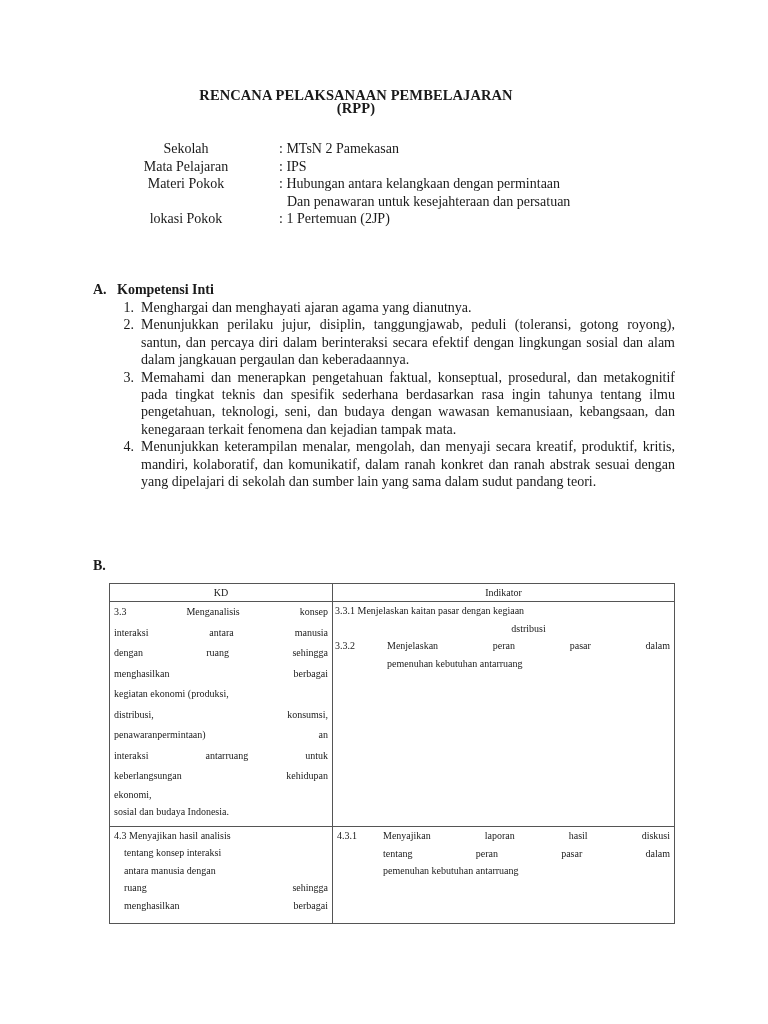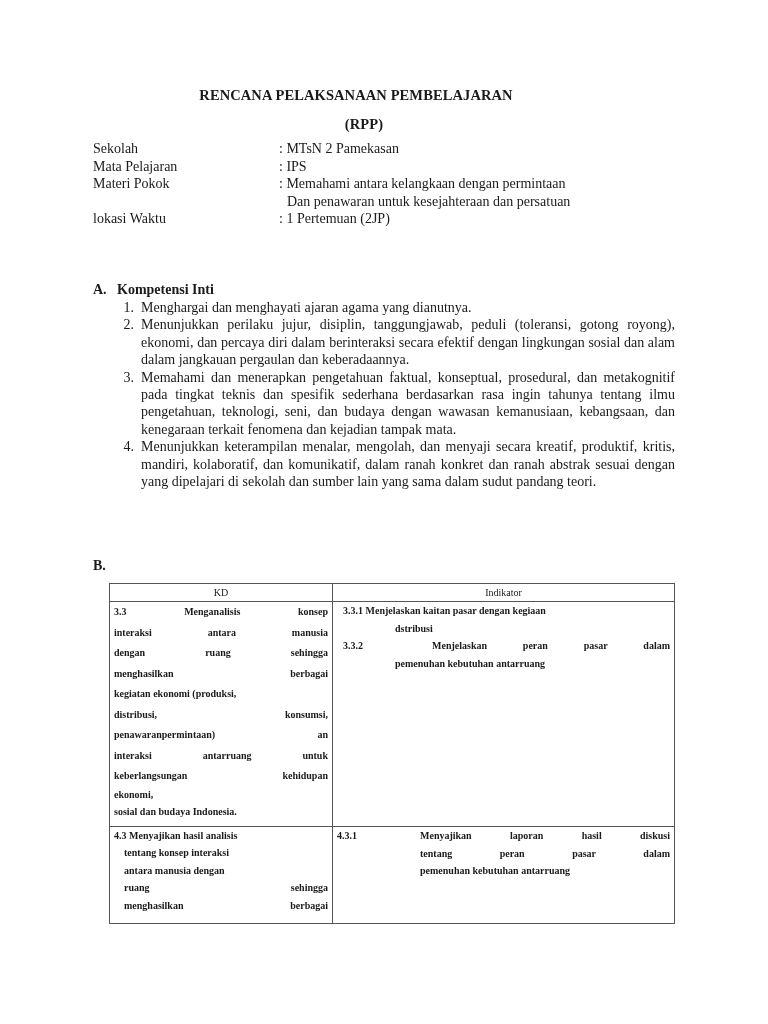--- a/index.html
+++ b/index.html
@@ -22,32 +22,32 @@
   }
   .title {
     position: absolute;
     left: 0; width: 712px;
     text-align: center;
     font-weight: bold;
     font-size: 14.5px;
     letter-spacing: 0.1px;
   }
   .title.t1 { top: 87px; }
-  .title.t2 { top: 116px; margin-left: 8px; }
+  .title.t2 { top: 100px; }
 
   .meta {
     position: absolute;
     left: 93px;
     top: 140px;
     width: 600px;
     font-size: 14px;
     line-height: 17.5px;
   }
   .meta-row { display: flex; }
-  .meta-label { width: 186px; flex: none; }
+  .meta-label { width: 186px; flex: none; text-align: center; }
   .meta-value { flex: 1; }
   .meta-cont { padding-left: 8px; }
   .meta-cont2 { padding-left: 2px; }
 
   .section-a {
     position: absolute;
     left: 93px;
     top: 281px;
     width: 582px;
     font-size: 14px;
@@ -84,40 +84,39 @@
     top: 583px;
     width: 566px;
     border-collapse: collapse;
     font-size: 10px;
     table-layout: fixed;
   }
   table.kd td, table.kd th {
     border: 1.2px solid #555;
     vertical-align: top;
     padding: 0 4px;
-    font-weight: bold;
   }
   table.kd th {
     font-weight: normal;
     text-align: center;
     height: 17px;
     line-height: 17px;
   }
   .col-kd { width: 223px; }
   .kd-cell {
     line-height: 20.5px;
     text-align: justify;
     text-align-last: justify;
   }
   .kd-cell .last { text-align-last: left; }
   .row1 td { height: 224px; }
   .row2 td { height: 96px; }
   .ind-item { display: flex; line-height: 17.5px; }
   .ind-num { flex: none; width: 48px; }
-  .ind-text { flex: 1; text-align: justify; margin-left: 37px; }
+  .ind-text { flex: 1; text-align: justify; }
   .ind-wrap { padding-left: 48px; }
   .kd2 { line-height: 17.4px; padding-top: 2px; }
   .kd2 .indent { padding-left: 10px; }
   .just { text-align: justify; text-align-last: justify; }
   .r2-ind { padding-left: 26px; padding-top: 3px; line-height: 17.4px; }
   .r2-ind .ind-num { width: 46px; }
 </style>
 </head>
 <body>
 
@@ -130,45 +129,45 @@
     <div class="meta-row">
       <span class="meta-label">Sekolah</span>
       <span class="meta-value">: MTsN 2 Pamekasan</span>
     </div>
     <div class="meta-row">
       <span class="meta-label">Mata Pelajaran</span>
       <span class="meta-value">: IPS</span>
     </div>
     <div class="meta-row">
       <span class="meta-label">Materi Pokok</span>
-      <span class="meta-value">: Memahami antara kelangkaan dengan permintaan</span>
+      <span class="meta-value">: Hubungan antara kelangkaan dengan permintaan</span>
     </div>
     <div class="meta-row">
       <span class="meta-label"></span>
       <span class="meta-value meta-cont">Dan penawaran untuk kesejahteraan dan persatuan</span>
     </div>
     <div class="meta-row">
-      <span class="meta-label">lokasi Waktu</span>
+      <span class="meta-label">lokasi Pokok</span>
       <span class="meta-value">: 1 Pertemuan (2JP)</span>
     </div>
   </div>
 
   <div class="section-a">
     <div class="section-head">
       <span class="section-letter">A.</span>
       <span>Kompetensi Inti</span>
     </div>
     <ol class="ki">
       <li>
         <span class="ki-num">1.</span>
         <span class="ki-text">Menghargai dan menghayati ajaran agama yang dianutnya.</span>
       </li>
       <li>
         <span class="ki-num">2.</span>
-        <span class="ki-text">Menunjukkan perilaku jujur, disiplin, tanggungjawab, peduli (toleransi, gotong royong), ekonomi, dan percaya diri dalam berinteraksi secara efektif dengan lingkungan sosial dan alam dalam jangkauan pergaulan dan keberadaannya.</span>
+        <span class="ki-text">Menunjukkan perilaku jujur, disiplin, tanggungjawab, peduli (toleransi, gotong royong), santun, dan percaya diri dalam berinteraksi secara efektif dengan lingkungan sosial dan alam dalam jangkauan pergaulan dan keberadaannya.</span>
       </li>
       <li>
         <span class="ki-num">3.</span>
         <span class="ki-text">Memahami dan menerapkan pengetahuan faktual, konseptual, prosedural, dan metakognitif pada tingkat teknis dan spesifik sederhana berdasarkan rasa ingin tahunya tentang ilmu pengetahuan, teknologi, seni, dan budaya dengan wawasan kemanusiaan, kebangsaan, dan kenegaraan terkait fenomena dan kejadian tampak mata.</span>
       </li>
       <li>
         <span class="ki-num">4.</span>
         <span class="ki-text">Menunjukkan keterampilan menalar, mengolah, dan menyaji secara kreatif, produktif, kritis, mandiri, kolaboratif, dan komunikatif, dalam ranah konkret dan ranah abstrak sesuai dengan yang dipelajari di sekolah dan sumber lain yang sama dalam sudut pandang teori.</span>
       </li>
     </ol>
@@ -199,25 +198,25 @@
           <div class="just">dengan ruang sehingga</div>
           <div class="just">menghasilkan berbagai</div>
           <div class="last">kegiatan ekonomi (produksi,</div>
           <div class="just">distribusi, konsumsi,</div>
           <div class="just">penawaranpermintaan) an</div>
           <div class="just">interaksi antarruang untuk</div>
           <div class="just">keberlangsungan kehidupan</div>
           <div class="last" style="line-height:16px">ekonomi,</div>
           <div class="last" style="line-height:18px">sosial dan budaya Indonesia.</div>
         </td>
-        <td style="padding-left:10px;">
+        <td style="padding-left:2px;">
           <div class="ind-item">
             <span>3.3.1</span>&nbsp;<span>Menjelaskan kaitan pasar dengan kegiaan</span>
           </div>
-          <div class="ind-wrap" style="line-height:17.5px;padding-left:52px;">dstribusi</div>
+          <div class="ind-wrap" style="line-height:17.5px;padding-left:52px;text-align:center;">dstribusi</div>
           <div class="ind-item">
             <span class="ind-num" style="width:52px">3.3.2</span>
             <span class="ind-text just">Menjelaskan peran pasar dalam</span>
           </div>
           <div class="ind-wrap" style="line-height:17.5px;padding-left:52px;">pemenuhan kebutuhan antarruang</div>
         </td>
       </tr>
       <tr class="row2">
         <td class="kd2">
           <div>4.3 Menyajikan hasil analisis</div>

